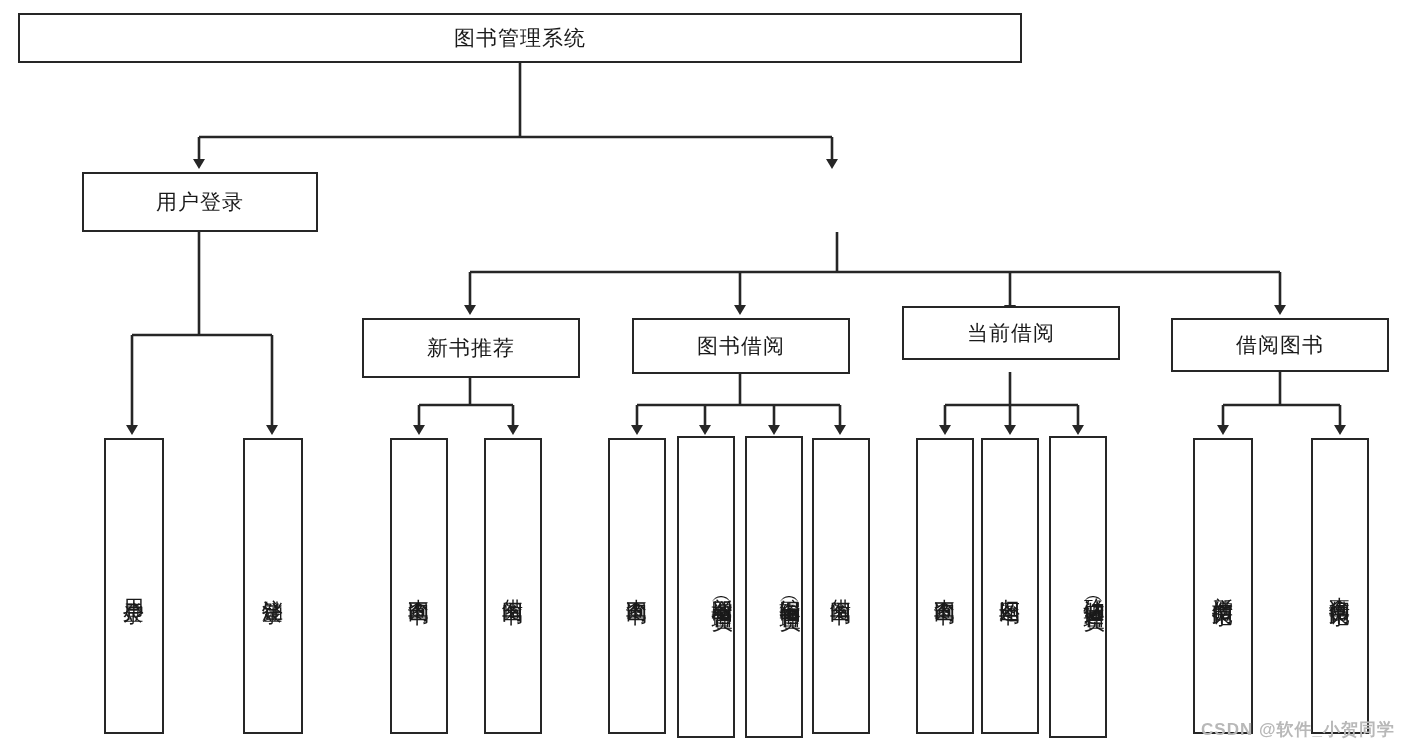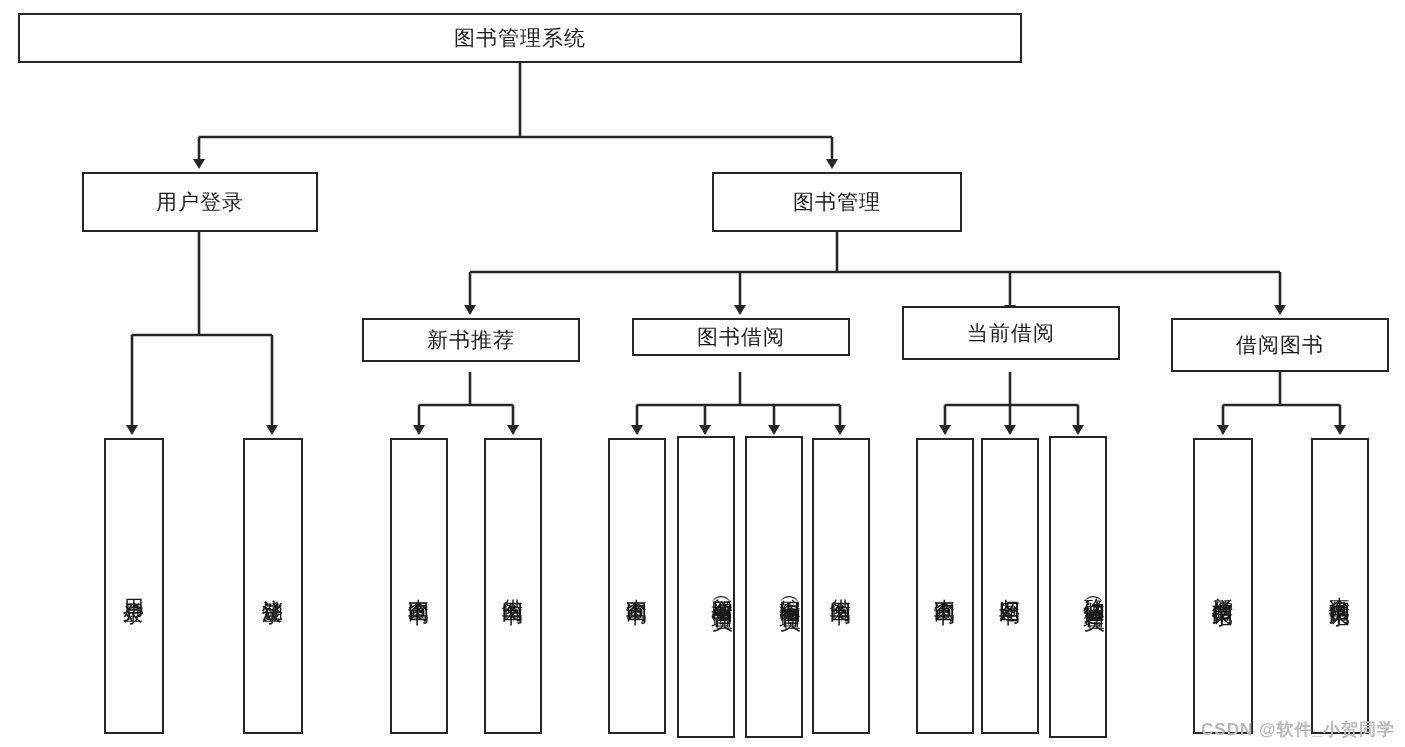--- a/index.html
+++ b/index.html
@@ -122,28 +122,25 @@
     </g>
   </svg>
 
   <div class="node h" style="left:18px;top:13px;width:1004px;height:50px;font-family:Liberation Serif, serif;">
     <span class="label">图书管理系统</span>
   </div>
 
   <div class="node h" style="left:82px;top:172px;width:236px;height:60px;">
     <span class="label">用户登录</span>
   </div>
-  <div class="node h" style="left:712px;top:172px;width:250px;height:60px;">
-    <span class="label">图书管理</span>
-  </div>
 
-  <div class="node h" style="left:362px;top:318px;width:218px;height:44px;">
+  <div class="node h" style="left:362px;top:318px;width:218px;height:60px;">
     <span class="label">新书推荐</span>
   </div>
-  <div class="node h" style="left:632px;top:318px;width:218px;height:38px;">
+  <div class="node h" style="left:632px;top:318px;width:218px;height:56px;">
     <span class="label">图书借阅</span>
   </div>
   <div class="node h" style="left:902px;top:306px;width:218px;height:54px;">
     <span class="label">当前借阅</span>
   </div>
   <div class="node h" style="left:1171px;top:318px;width:218px;height:54px;">
     <span class="label">借阅图书</span>
   </div>
 
   <div class="node v mid" style="left:104px;top:438px;width:60px;height:296px;">

